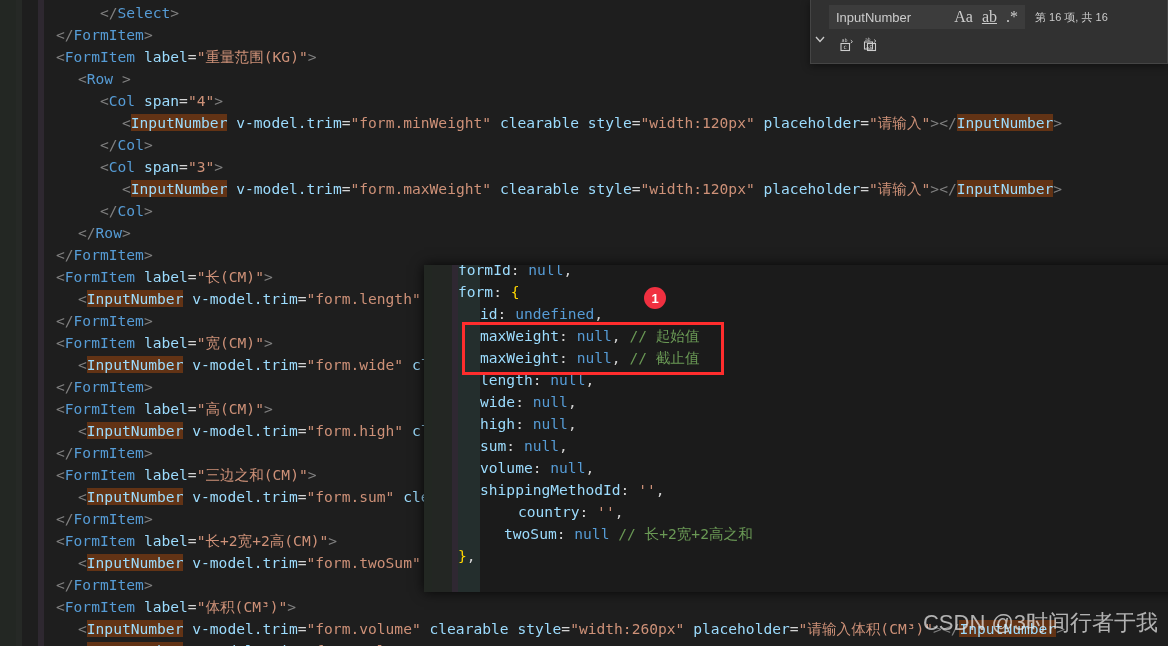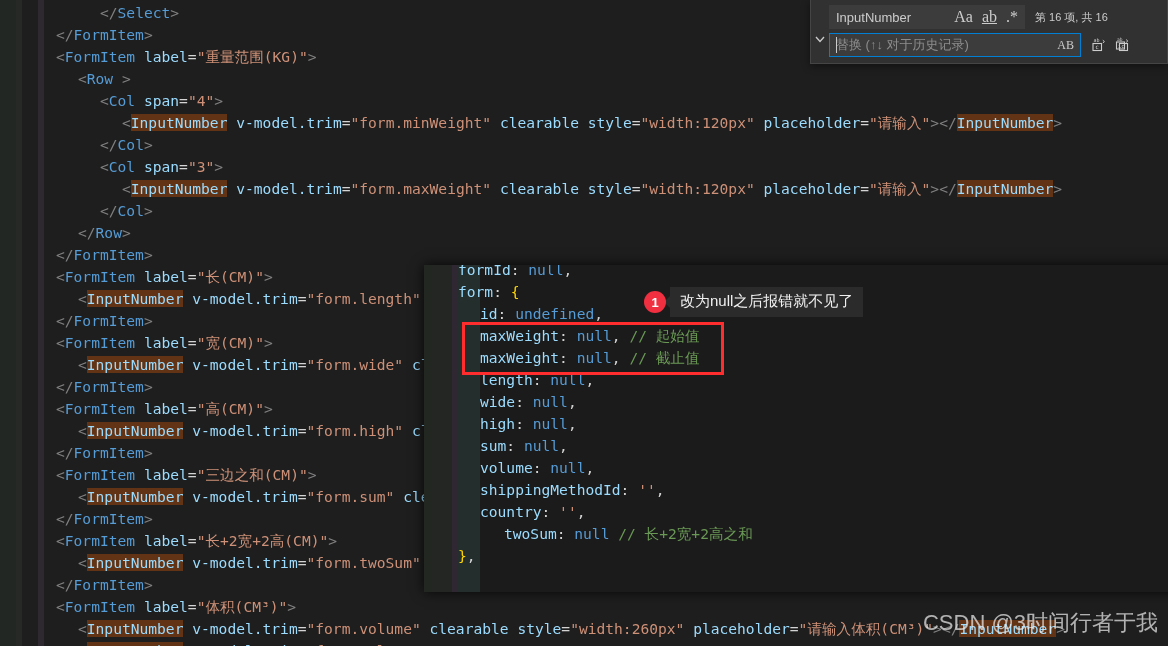--- a/index.html
+++ b/index.html
@@ -293,31 +293,30 @@
       <div class="ov-line" style="top: 16px;"><span class="ov-text" style="padding-left: 34px;"><span class="attr">form</span><span class="plain">: </span><span class="brace">{</span></span></div>
       <div class="ov-line" style="top: 38px;"><span class="ov-text" style="padding-left: 56px;"><span class="attr">id</span><span class="plain">: </span><span class="tag">undefined</span><span class="plain">,</span></span></div>
       <div class="ov-line" style="top: 60px;"><span class="ov-text" style="padding-left: 56px;"><span class="attr">maxWeight</span><span class="plain">: </span><span class="tag">null</span><span class="plain">, </span><span class="com">// 起始值</span></span></div>
       <div class="ov-line" style="top: 82px;"><span class="ov-text" style="padding-left: 56px;"><span class="attr">maxWeight</span><span class="plain">: </span><span class="tag">null</span><span class="plain">, </span><span class="com">// 截止值</span></span></div>
       <div class="ov-line" style="top: 104px;"><span class="ov-text" style="padding-left: 56px;"><span class="attr">length</span><span class="plain">: </span><span class="tag">null</span><span class="plain">,</span></span></div>
       <div class="ov-line" style="top: 126px;"><span class="ov-text" style="padding-left: 56px;"><span class="attr">wide</span><span class="plain">: </span><span class="tag">null</span><span class="plain">,</span></span></div>
       <div class="ov-line" style="top: 148px;"><span class="ov-text" style="padding-left: 56px;"><span class="attr">high</span><span class="plain">: </span><span class="tag">null</span><span class="plain">,</span></span></div>
       <div class="ov-line" style="top: 170px;"><span class="ov-text" style="padding-left: 56px;"><span class="attr">sum</span><span class="plain">: </span><span class="tag">null</span><span class="plain">,</span></span></div>
       <div class="ov-line" style="top: 192px;"><span class="ov-text" style="padding-left: 56px;"><span class="attr">volume</span><span class="plain">: </span><span class="tag">null</span><span class="plain">,</span></span></div>
       <div class="ov-line" style="top: 214px;"><span class="ov-text" style="padding-left: 56px;"><span class="attr">shippingMethodId</span><span class="plain">: </span><span class="str">''</span><span class="plain">,</span></span></div>
-      <div class="ov-line" style="top: 236px;"><span class="ov-text" style="padding-left: 56px;"><span class="attr">country</span><span class="plain">: </span><span class="str">''</span><span class="plain">,</span></span></div>
+      <div class="ov-line" style="top: 236px; padding-left: 38px;"><span class="ov-text" style="padding-left: 56px;"><span class="attr">country</span><span class="plain">: </span><span class="str">''</span><span class="plain">,</span></span></div>
       <div class="ov-line" style="top: 258px; margin-left: 24px;"><span class="ov-text" style="padding-left: 56px;"><span class="attr">twoSum</span><span class="plain">: </span><span class="tag">null</span><span class="plain"> </span><span class="com">// 长+2宽+2高之和</span></span></div>
       <div class="ov-line" style="top: 280px;"><span class="ov-text" style="padding-left: 34px;"><span class="brace">}</span><span class="plain">,</span></span></div>
     </div>
 </div>
 
 <div id="red-box"></div>
 
 <div id="callout">
   <div id="callout-badge">1</div>
-  <div id="callout-bubble">改为null之后报错就不见了</div>
 </div>
 
 <div id="find-widget">
   <div id="find-toggle">
     <svg width="12" height="12" viewBox="0 0 12 12" aria-hidden="true">
       <path d="M2 4 L6 8.5 L10 4" fill="none" stroke="#cccccc" stroke-width="1.3"></path>
     </svg>
   </div>
 
   <div id="find-body">
@@ -328,25 +327,20 @@
         <span class="opt-icons">
           <span class="opt-icon">Aa</span>
           <span class="opt-icon underline">ab</span>
           <span class="opt-icon">.*</span>
         </span>
       </div>
       <span id="match-count">第 16 项, 共 16</span>
     </div>
 
     <div class="find-row">
-      <div class="find-box" id="replace-input-box">
-        <span class="caret"></span>
-        <span class="find-placeholder">替换 (↑↓ 对于历史记录)</span>
-        <span class="ab-label">AB</span>
-      </div>
       <span class="rep-btns">
         <span class="rep-btn">
           <svg width="16" height="16" viewBox="0 0 16 16" aria-hidden="true">
             <rect x="3" y="6.5" width="8.5" height="7" fill="none" stroke="#cccccc" stroke-width="1.1"></rect>
             <text x="5.2" y="12.3" font-family="DejaVu Sans Mono, monospace" font-size="6" fill="#cccccc">c</text>
             <text x="3.4" y="5.2" font-family="DejaVu Sans Mono, monospace" font-size="5" fill="#cccccc">ab</text>
             <path d="M12.8 3.2 L14.4 4.6 L12.8 6" fill="none" stroke="#cccccc" stroke-width="1"></path>
           </svg>
         </span>
         <span class="rep-btn">

